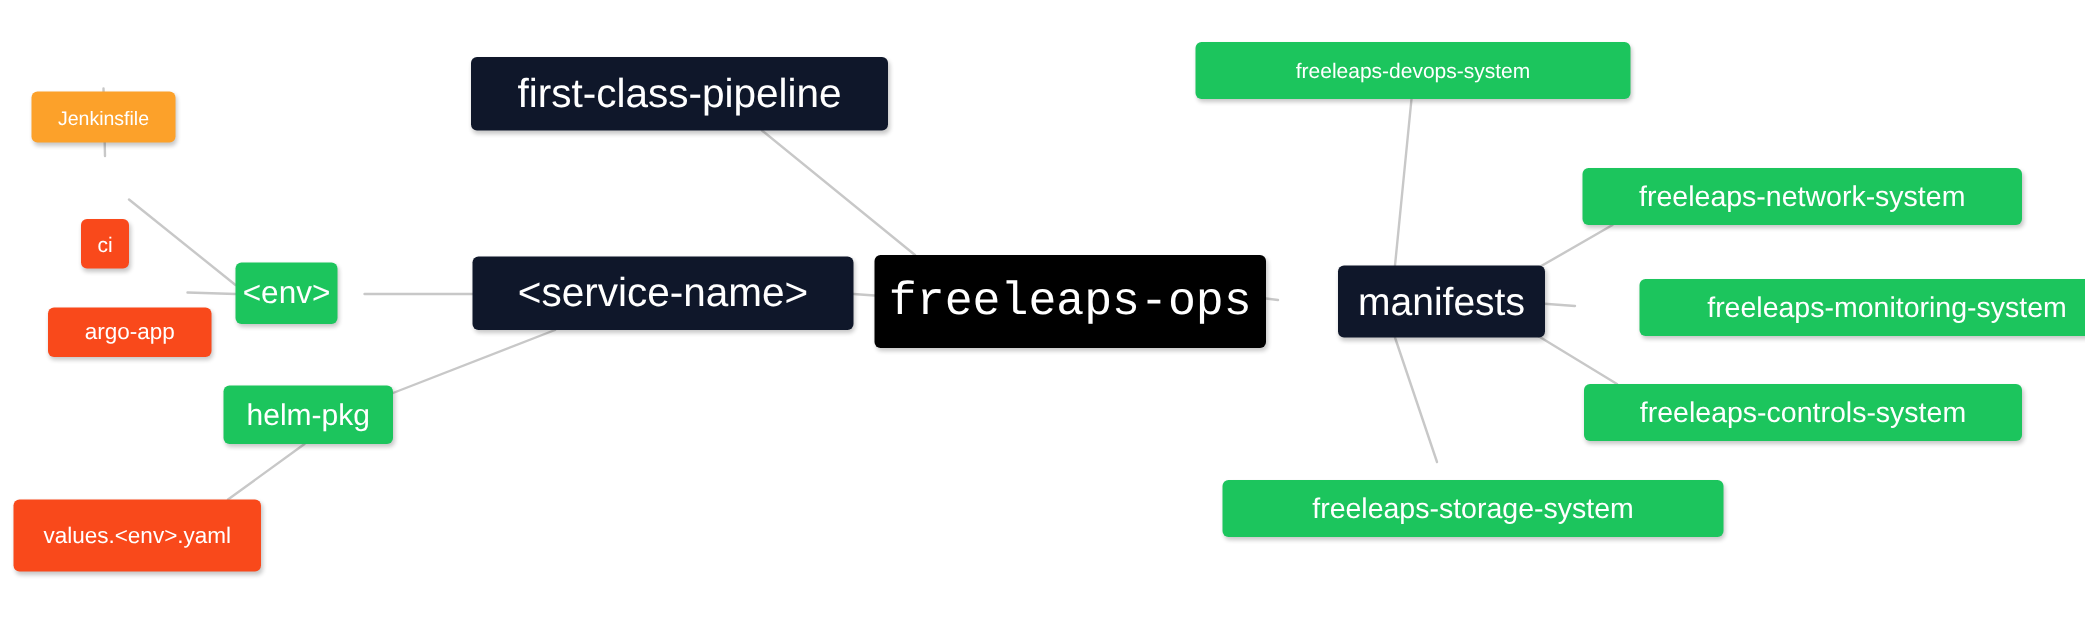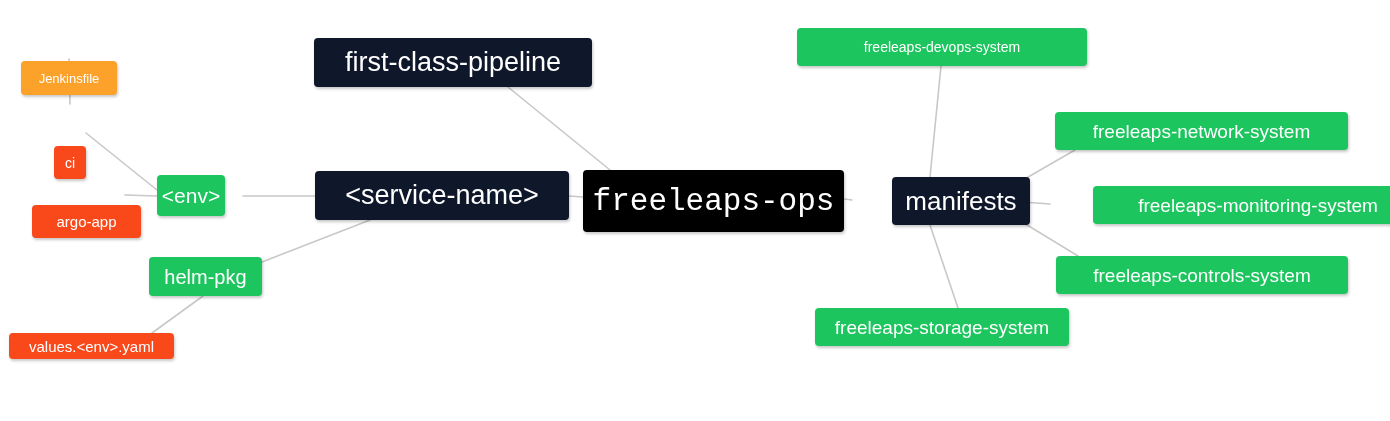--- a/index.html
+++ b/index.html
@@ -65,24 +65,24 @@
       <line x1="1009" y1="201" x2="1050" y2="204" stroke="#c8c8c8" stroke-width="1.6" stroke-linecap="round"></line>
       <line x1="1009" y1="214" x2="1078" y2="256" stroke="#c8c8c8" stroke-width="1.6" stroke-linecap="round"></line>
       <line x1="930" y1="225" x2="958" y2="308" stroke="#c8c8c8" stroke-width="1.6" stroke-linecap="round"></line>
     </svg>
   <div id="nodes">
       <div class="node n-orange" style="left: 21px; top: 25px; width: 96px; height: 34px; font-size: 13px; margin-top: 36px;">Jenkinsfile</div>
       <div class="node n-red" style="left: 54px; top: 104px; width: 32px; height: 33px; font-size: 14px; margin-top: 42px;">ci</div>
       <div class="node n-red" style="left: 32px; top: 177px; width: 109px; height: 33px; font-size: 15px; margin-top: 28px;">argo-app</div>
       <div class="node n-green" style="left: 157px; top: 175px; width: 68px; height: 41px; font-size: 21px;">&lt;env&gt;</div>
       <div class="node n-green" style="left: 149px; top: 257px; width: 113px; height: 39px; font-size: 20px;">helm-pkg</div>
-      <div class="node n-red" style="left: 9px; top: 333px; width: 165px; height: 26px; font-size: 15px;">values.&lt;env&gt;.yaml</div>
+      <div class="node n-red" style="left: 9px; top: 333px; width: 165px; height: 48px; font-size: 15px;">values.&lt;env&gt;.yaml</div>
       <div class="node n-blue" style="left: 314px; top: 38px; width: 278px; height: 49px; font-size: 27px;">first-class-pipeline</div>
       <div class="node n-blue" style="left: 315px; top: 171px; width: 254px; height: 49px; font-size: 27px;">&lt;service-name&gt;</div>
       <div class="node n-root" style="left: 583px; top: 170px; width: 261px; height: 62px; font-size: 31px;">freeleaps-ops</div>
       <div class="node n-blue" style="left: 892px; top: 177px; width: 138px; height: 48px; font-size: 26px;">manifests</div>
       <div class="node n-green" style="left: 797px; top: 28px; width: 290px; height: 38px; font-size: 14px;">freeleaps-devops-system</div>
       <div class="node n-green" style="left: 1055px; top: 112px; width: 293px; height: 38px; font-size: 19px;">freeleaps-network-system</div>
       <div class="node n-green" style="left: 1050px; top: 186px; width: 330px; height: 38px; font-size: 19px; margin-left: 43px;">freeleaps-monitoring-system</div>
       <div class="node n-green" style="left: 1056px; top: 256px; width: 292px; height: 38px; font-size: 19px;">freeleaps-controls-system</div>
-      <div class="node n-green" style="left: 815px; top: 308px; width: 254px; height: 38px; font-size: 19px;">freeleaps-storage-system</div>
+      <div class="node n-green" style="left: 815px; top: 320px; width: 334px; height: 38px; font-size: 19px;">freeleaps-storage-system</div>
     </div>
 </div>
 
 </body></html>

